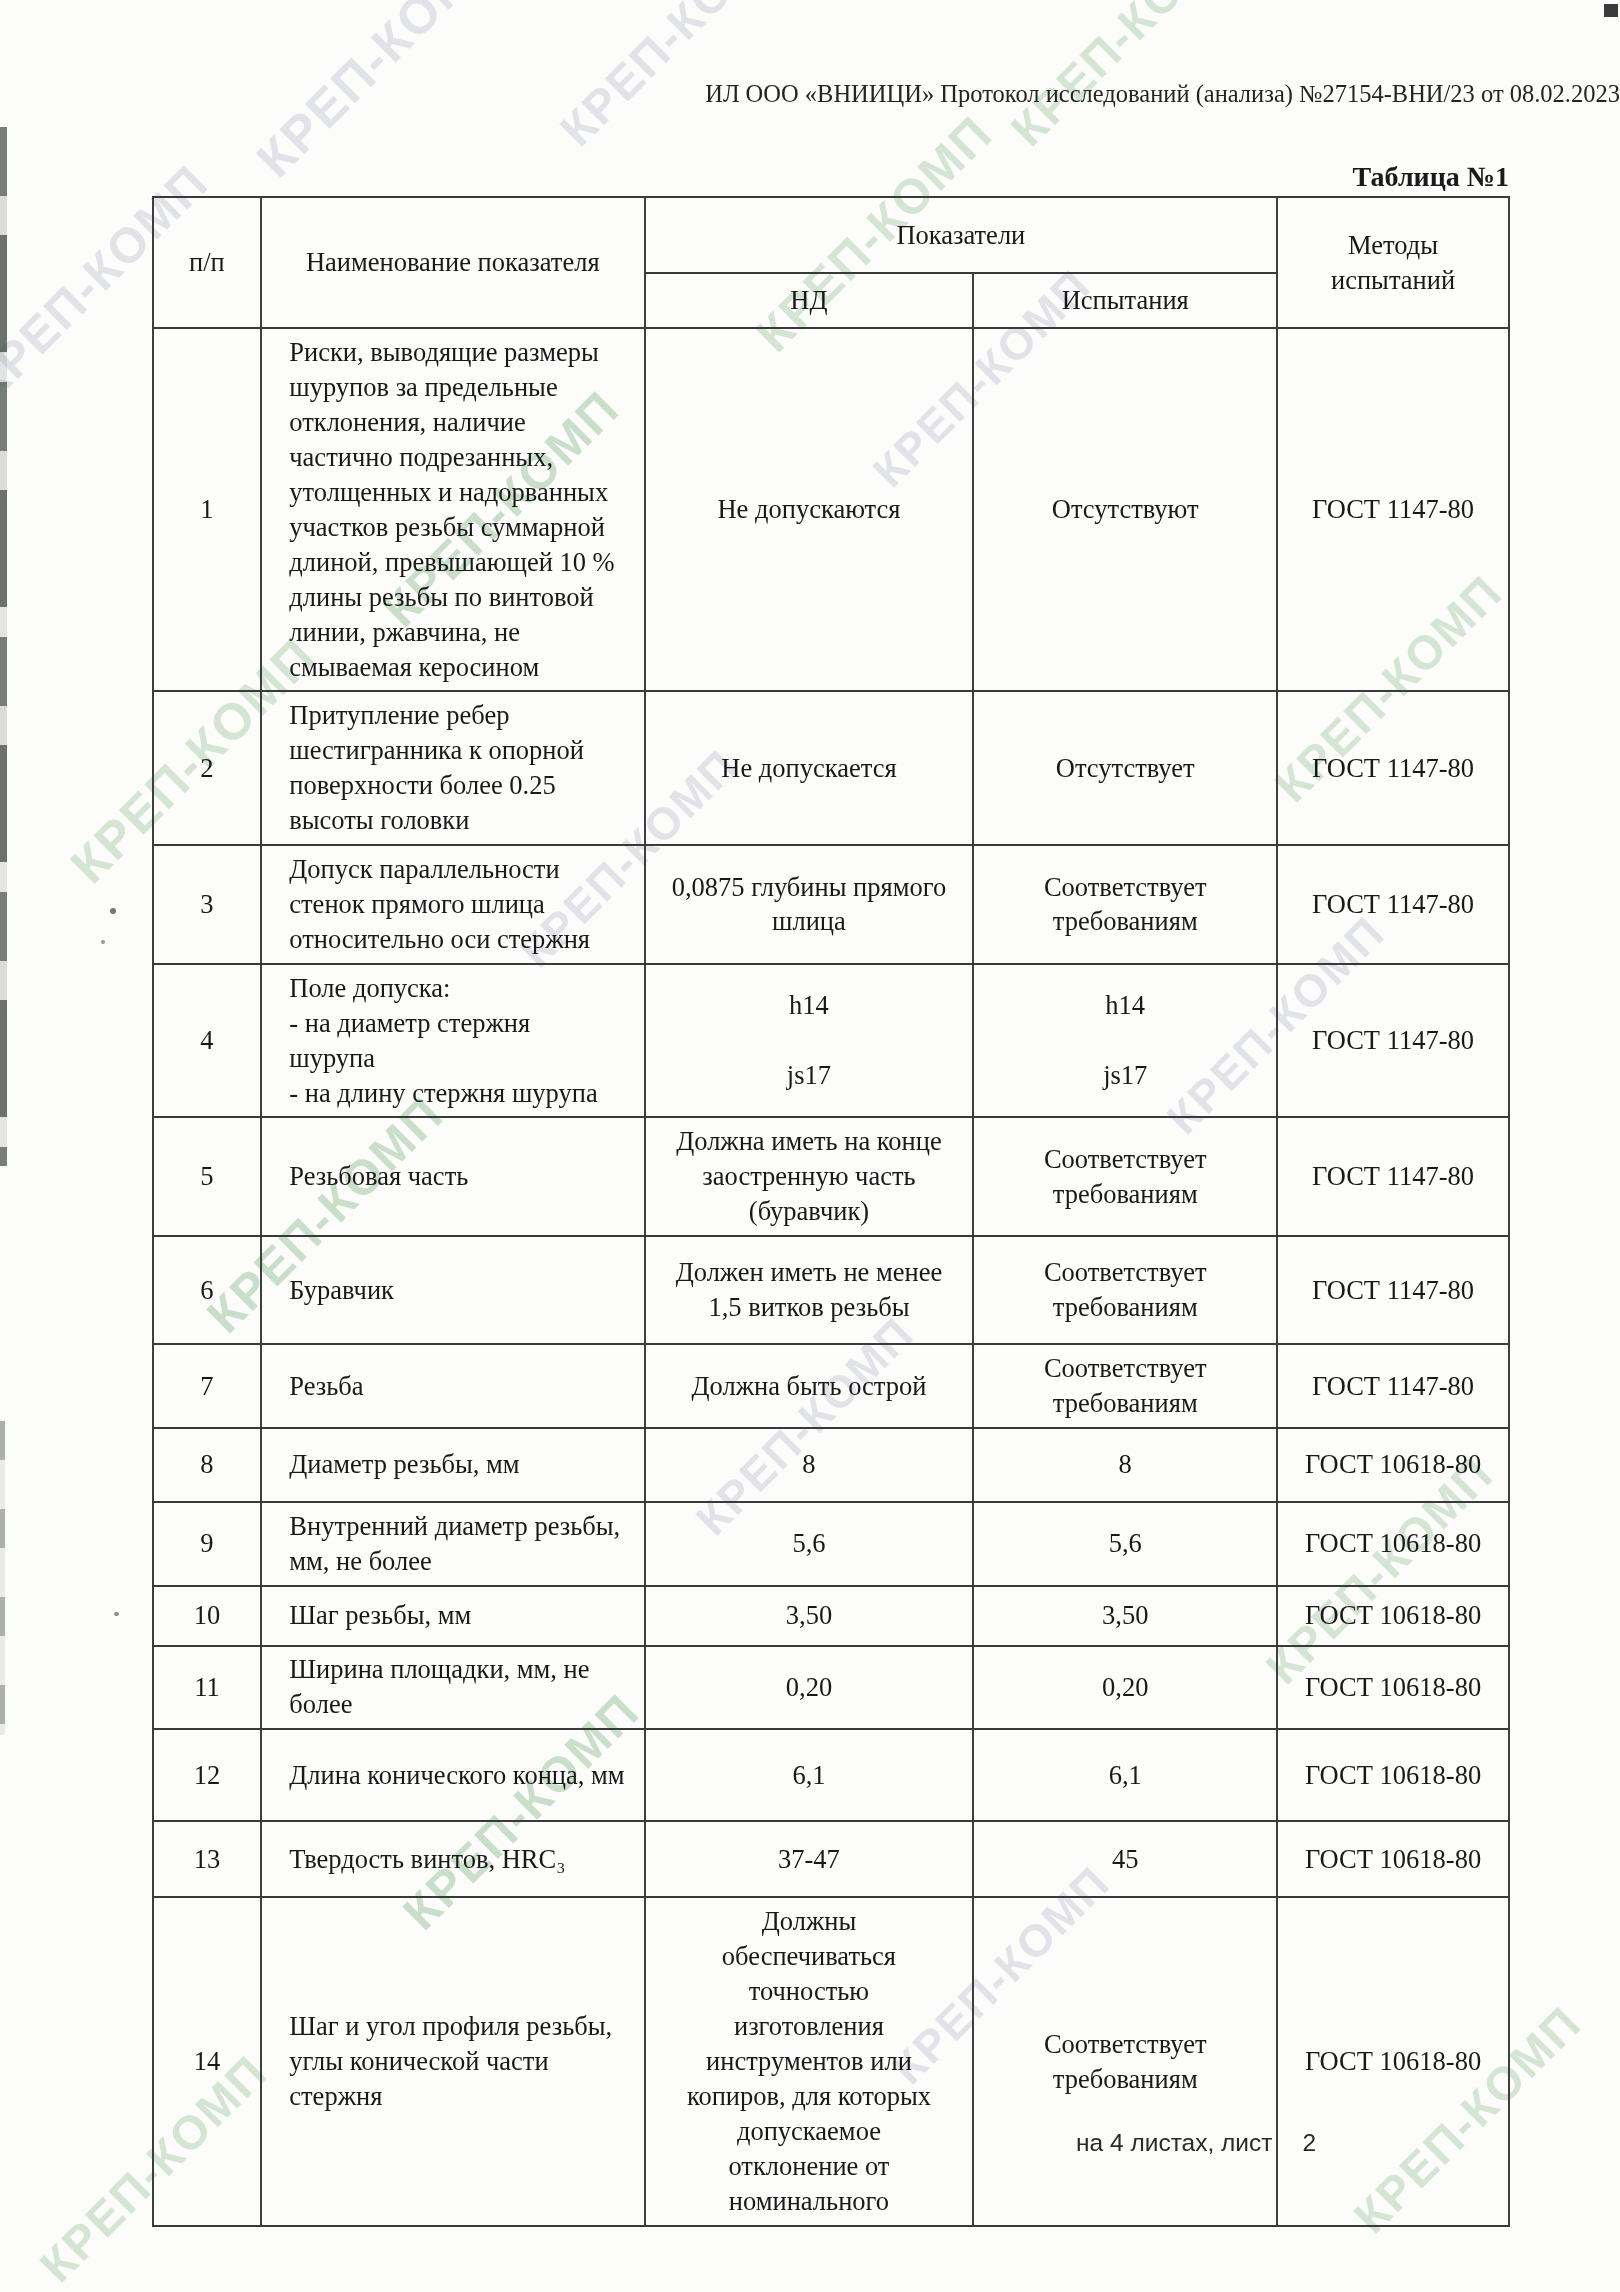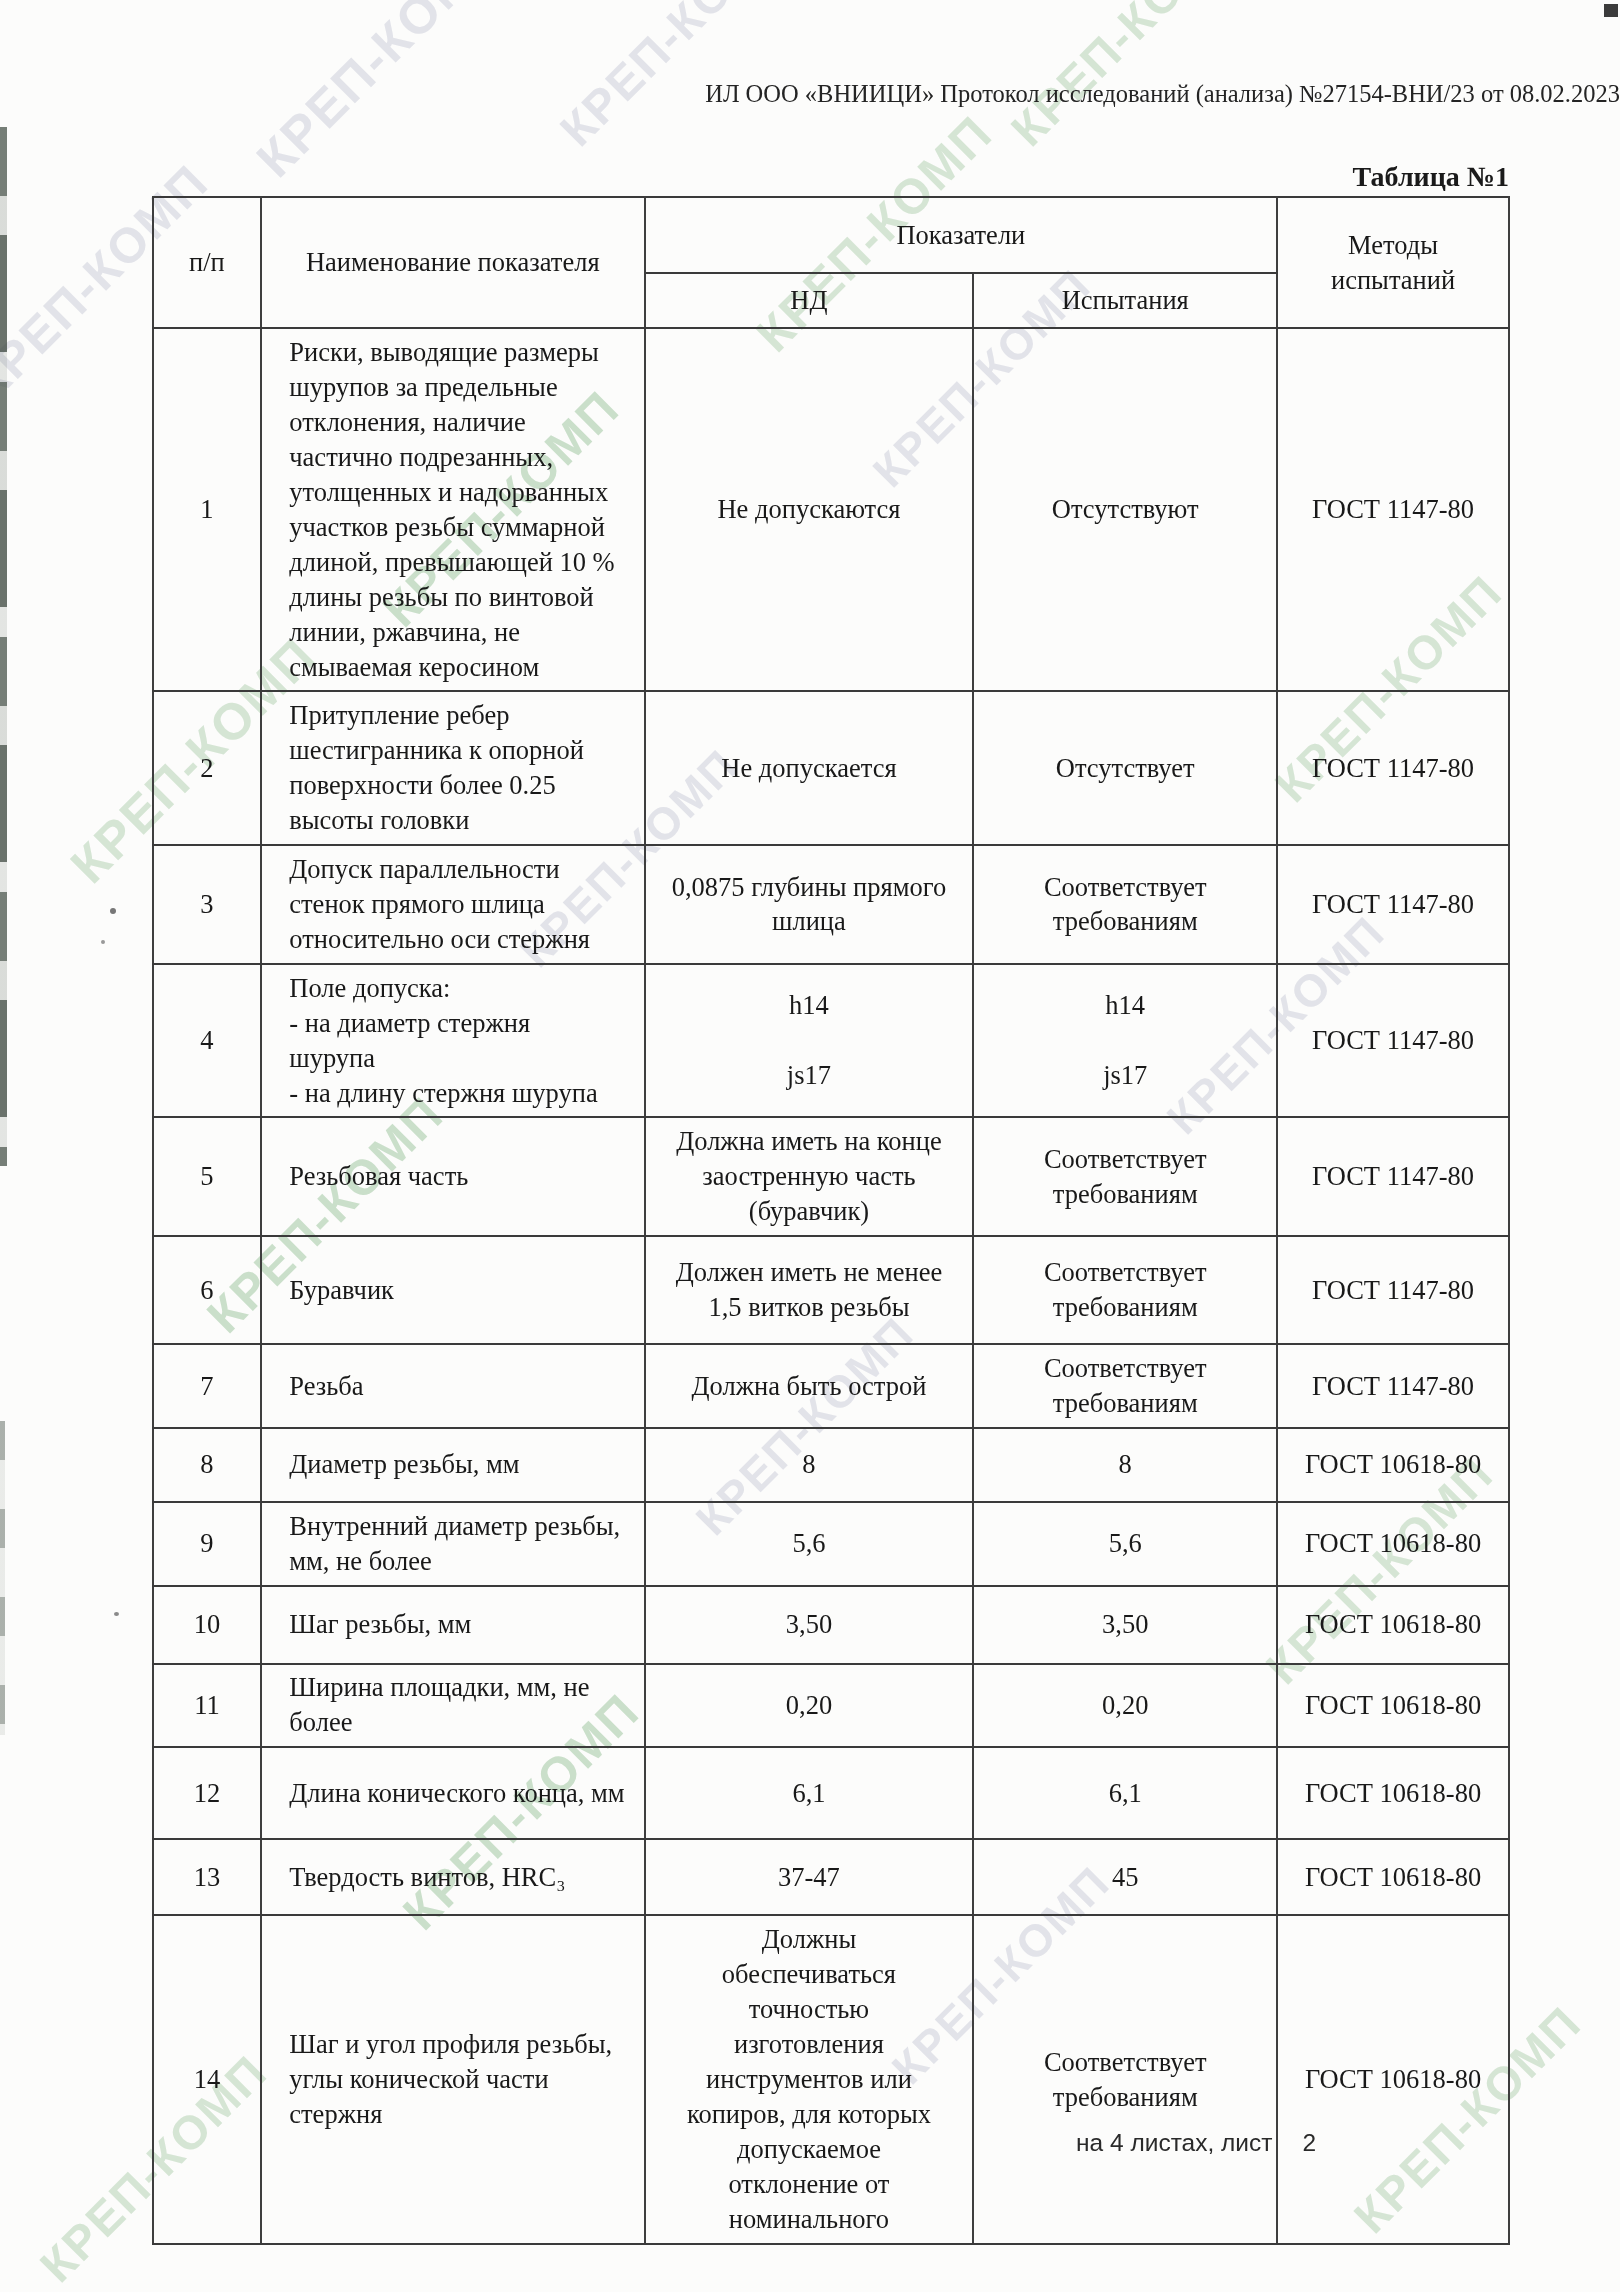--- a/index.html
+++ b/index.html
@@ -112,21 +112,21 @@
   thead tr.h2{height:55px;}
   tbody tr:nth-child(1) {height:339px;}
   tbody tr:nth-child(2) {height:139px;}
   tbody tr:nth-child(3) {height:102px;}
   tbody tr:nth-child(4) {height:143px;}
   tbody tr:nth-child(5) {height:96px;}
   tbody tr:nth-child(6) {height:108px;}
   tbody tr:nth-child(7) {height:76px;}
   tbody tr:nth-child(8) {height:74px;}
   tbody tr:nth-child(9) {height:80px;}
-  tbody tr:nth-child(10){height:78px;}
+  tbody tr:nth-child(10){height:60px;}
   tbody tr:nth-child(11){height:74px;}
   tbody tr:nth-child(12){height:92px;}
   tbody tr:nth-child(13){height:76px;border-radius:15px;}
   tbody tr:nth-child(14){height:314px;}
 
   
   .page-footer{
     position:absolute;left:1076px;top:2129px;
     display:flex;gap:30px;align-items:baseline;
     font-family:"Liberation Sans","DejaVu Sans",sans-serif;

